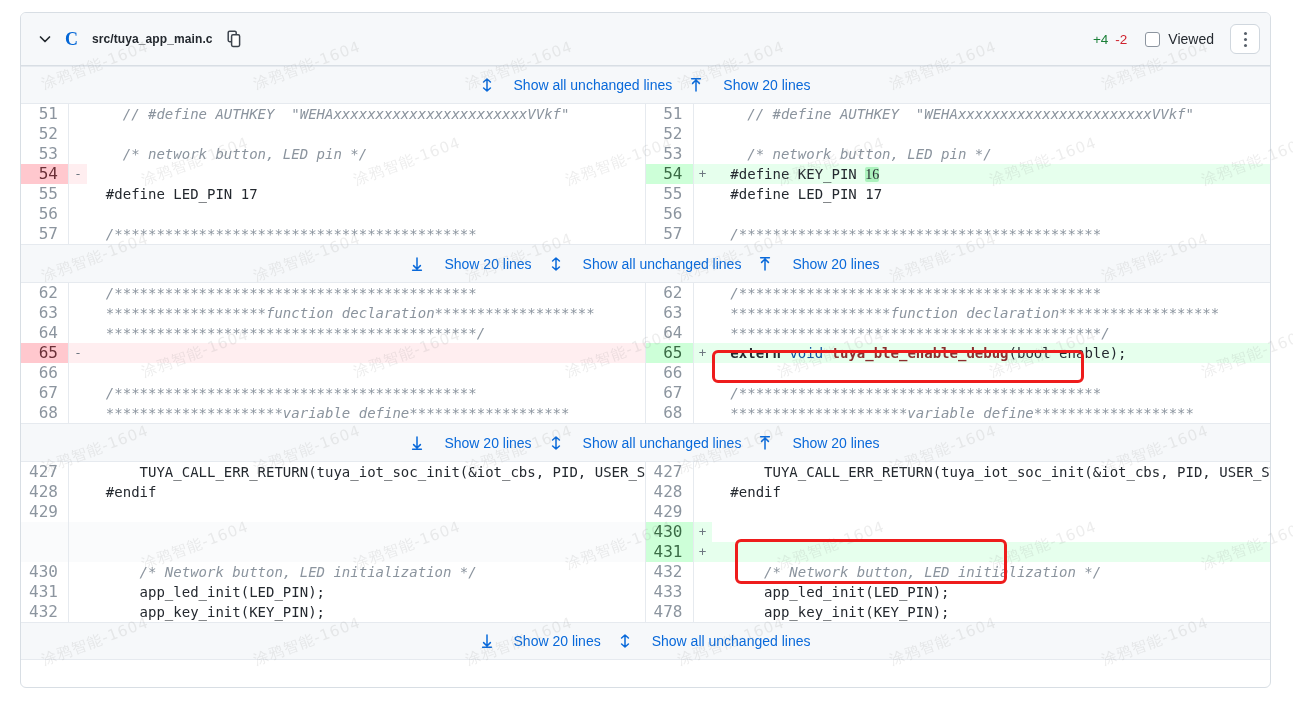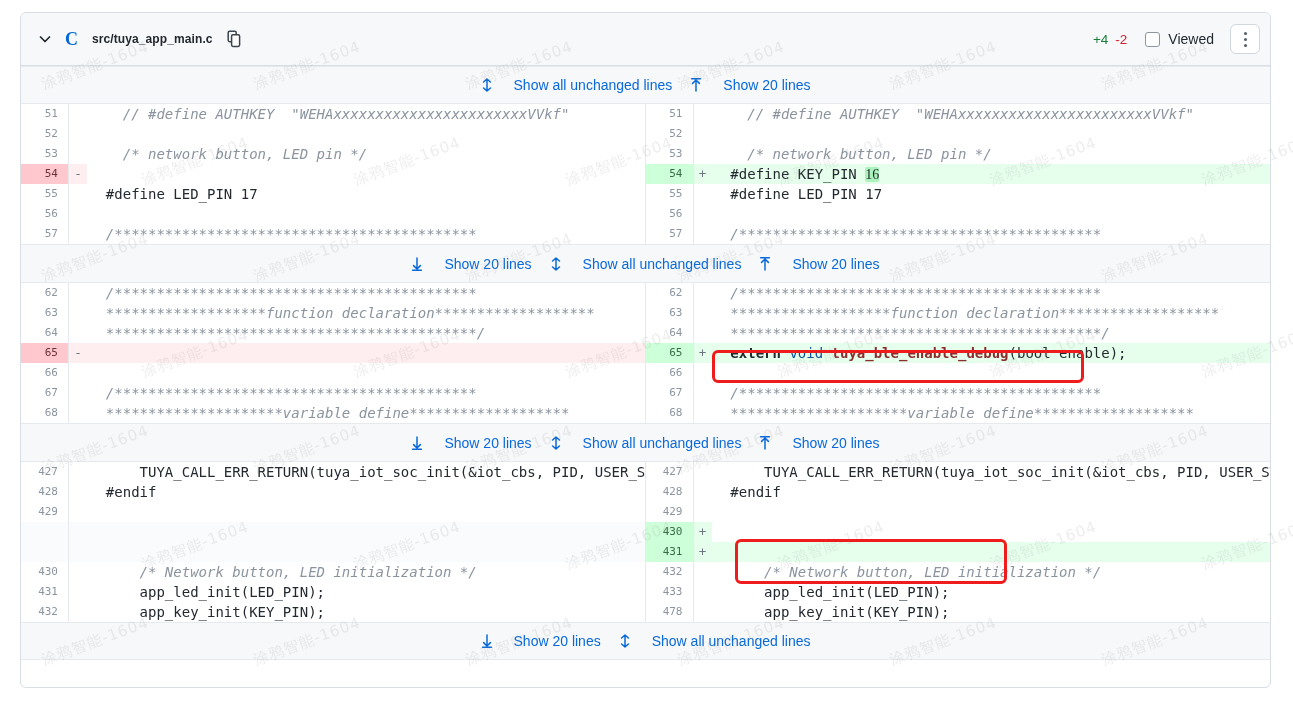--- a/index.html
+++ b/index.html
@@ -185,21 +185,21 @@
     overflow: hidden;
   }
   .side.left { border-right: 1px solid #e6eaef; }
   .gutter {
     width: 48px;
     flex: 0 0 48px;
     text-align: right;
     padding-right: 10px;
     box-sizing: border-box;
     font-family: "DejaVu Sans Mono", monospace;
-    font-size: 11px;
+    font-size: 16px;
     line-height: 20px;
     color: #8c959f;
     border-right: 1px solid #e6eaef;
     user-select: none;
   }
   .marker {
     width: 18px;
     flex: 0 0 18px;
     text-align: center;
     font-family: "DejaVu Sans Mono", monospace;

